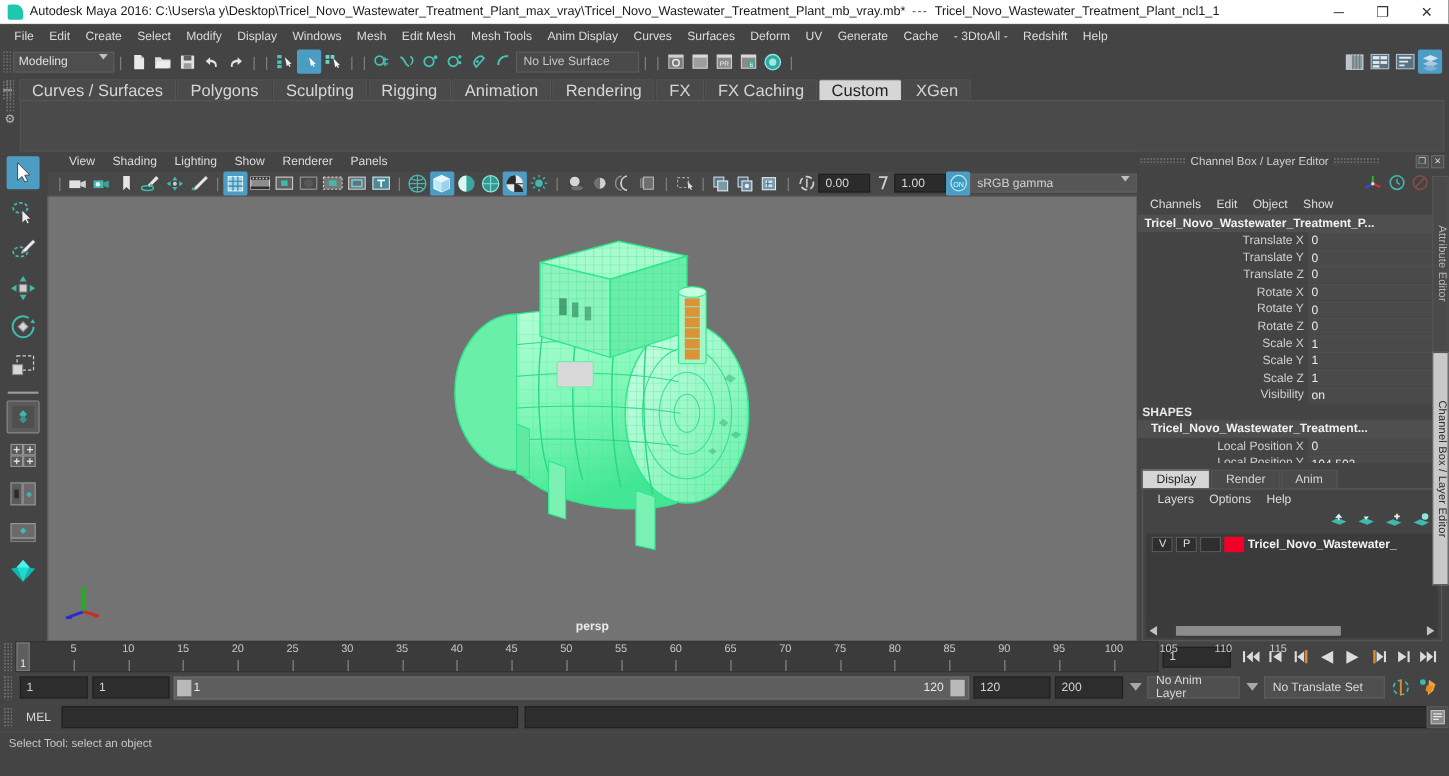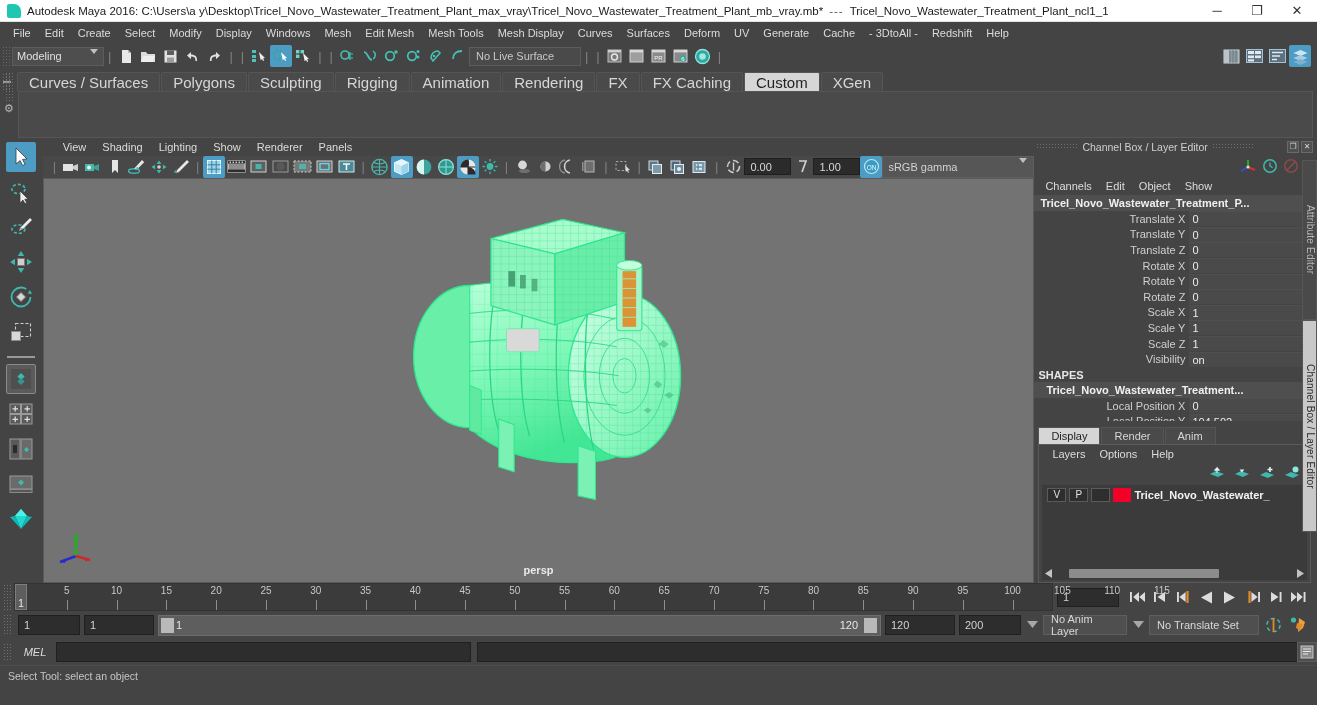--- a/index.html
+++ b/index.html
@@ -127,21 +127,21 @@
   .vptools {
     height: 22px; display: flex; align-items: center; padding-left: 6px; gap: 0;
     background: #484848;
   }
   .numfield {
     height: 17px; width: 47px; background: #2b2b2b; color: #d8d8d8;
     font-size: 11px; display: flex; align-items: center; padding: 0 5px;
     border: 1px solid #1f1f1f;
   }
   .gammafield {
-    height: 22px; width: 152px; background: #565656; color: #d2d2d2;
+    height: 17px; width: 152px; background: #565656; color: #d2d2d2;
     font-size: 11px; display: flex; align-items: center; padding: 0 5px;
     border: 1px solid #5f5f5f; position: relative;
   }
   .gammafield .arrow { position: absolute; right: 6px; top: 6px; }
 
   .viewport {
     flex: 1 1 auto; position: relative; background: #737373;
     border: 1px solid #5a5a5a; margin: 0 0 0 0; overflow: hidden;
   }
   .persp-label {
@@ -313,21 +313,21 @@
   .rangebar .handle { width: 13px; height: 15px; background: #b9b9b9; margin: 0 2px; }
   .rangebar .start { margin-left: 2px; }
   .rangebar .end { margin-right: 2px; margin-left: auto; }
   .combo {
     height: 20px; background: #4f4f4f; border: 1px solid #5e5e5e; color: #d8d8d8;
     font-size: 11px; display: flex; align-items: center; padding: 0 7px;
   }
   .sm-arrow { width: 14px; display: flex; align-items: center; justify-content: center; }
 
   
-  .mel-wrap { display: flex; align-items: center; height: 26px; background: #444; gap: 0; font-style: italic; }
+  .mel-wrap { display: flex; align-items: center; height: 26px; background: #444; gap: 0; }
   .mel-lbl { font-size: 11px; color: #dcdcdc; width: 42px; text-align: center; }
   .mel-input {
     height: 20px; background: #2d2d2d; border: 1px solid #202020; flex: 0 0 415px;
   }
   .mel-out {
     height: 20px; background: #2d2d2d; border: 1px solid #202020; flex: 1 1 auto;
     margin-left: 6px; position: relative;
   }
   .mel-out .btn {
     position: absolute; right: -1px; top: -1px; width: 20px; height: 20px;
@@ -368,21 +368,21 @@
     <div class="mi">File</div>
     <div class="mi">Edit</div>
     <div class="mi">Create</div>
     <div class="mi">Select</div>
     <div class="mi">Modify</div>
     <div class="mi">Display</div>
     <div class="mi">Windows</div>
     <div class="mi">Mesh</div>
     <div class="mi">Edit Mesh</div>
     <div class="mi">Mesh Tools</div>
-    <div class="mi">Mesh Display</div>
+    <div class="mi">Anim Display</div>
     <div class="mi">Curves</div>
     <div class="mi">Surfaces</div>
     <div class="mi">Deform</div>
     <div class="mi">UV</div>
     <div class="mi">Generate</div>
     <div class="mi">Cache</div>
     <div class="mi">- 3DtoAll -</div>
     <div class="mi">Redshift</div>
     <div class="mi">Help</div>
   </div>

